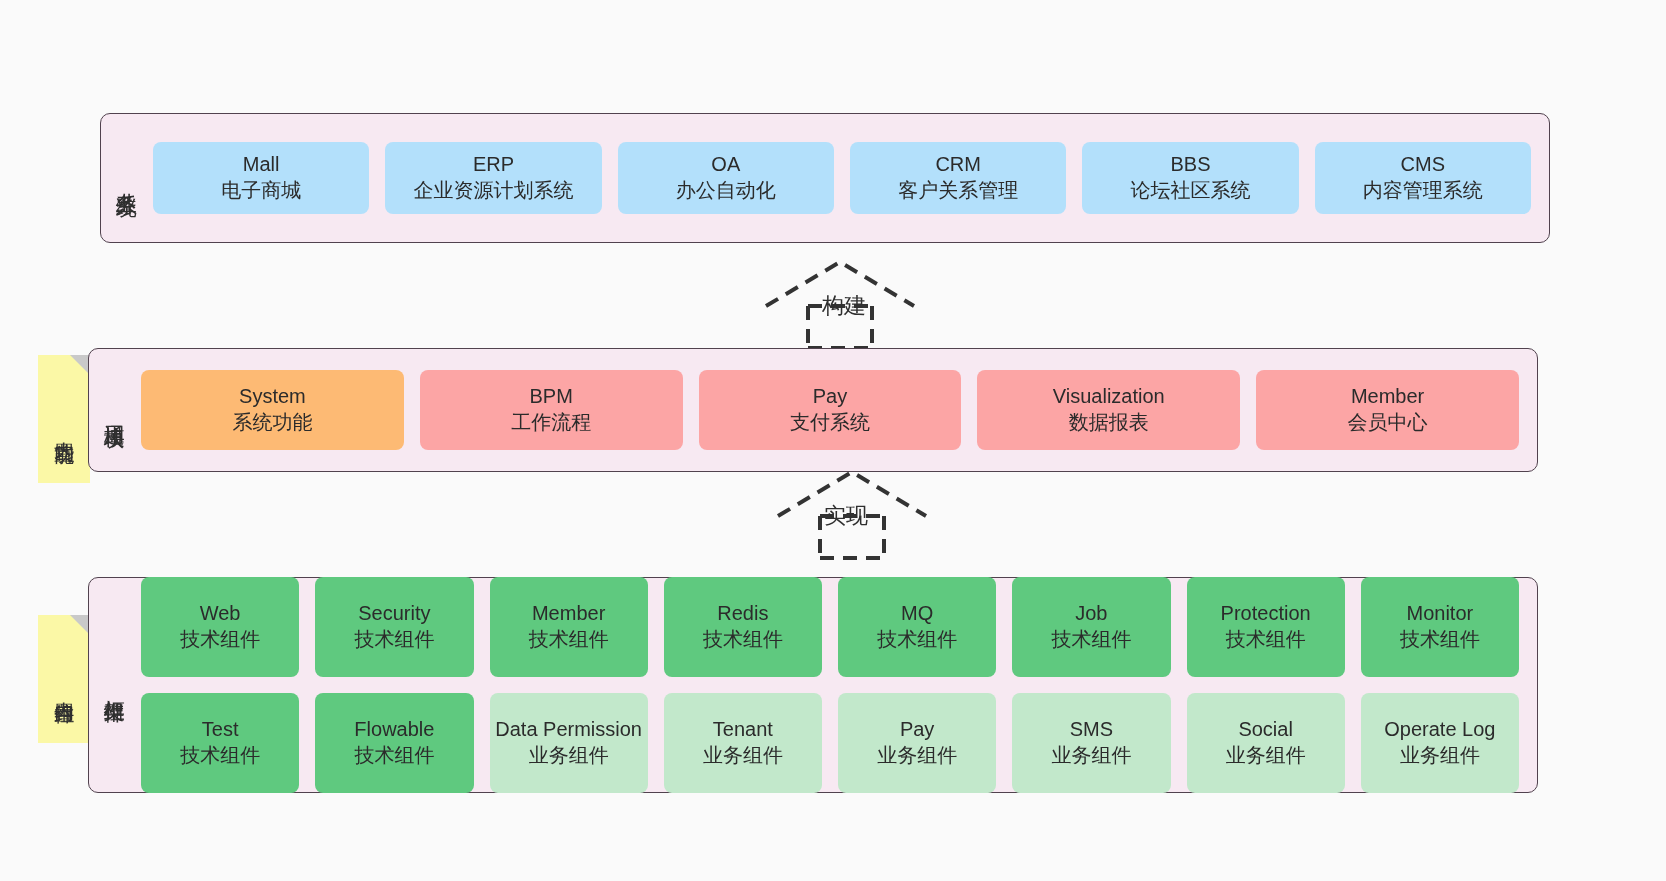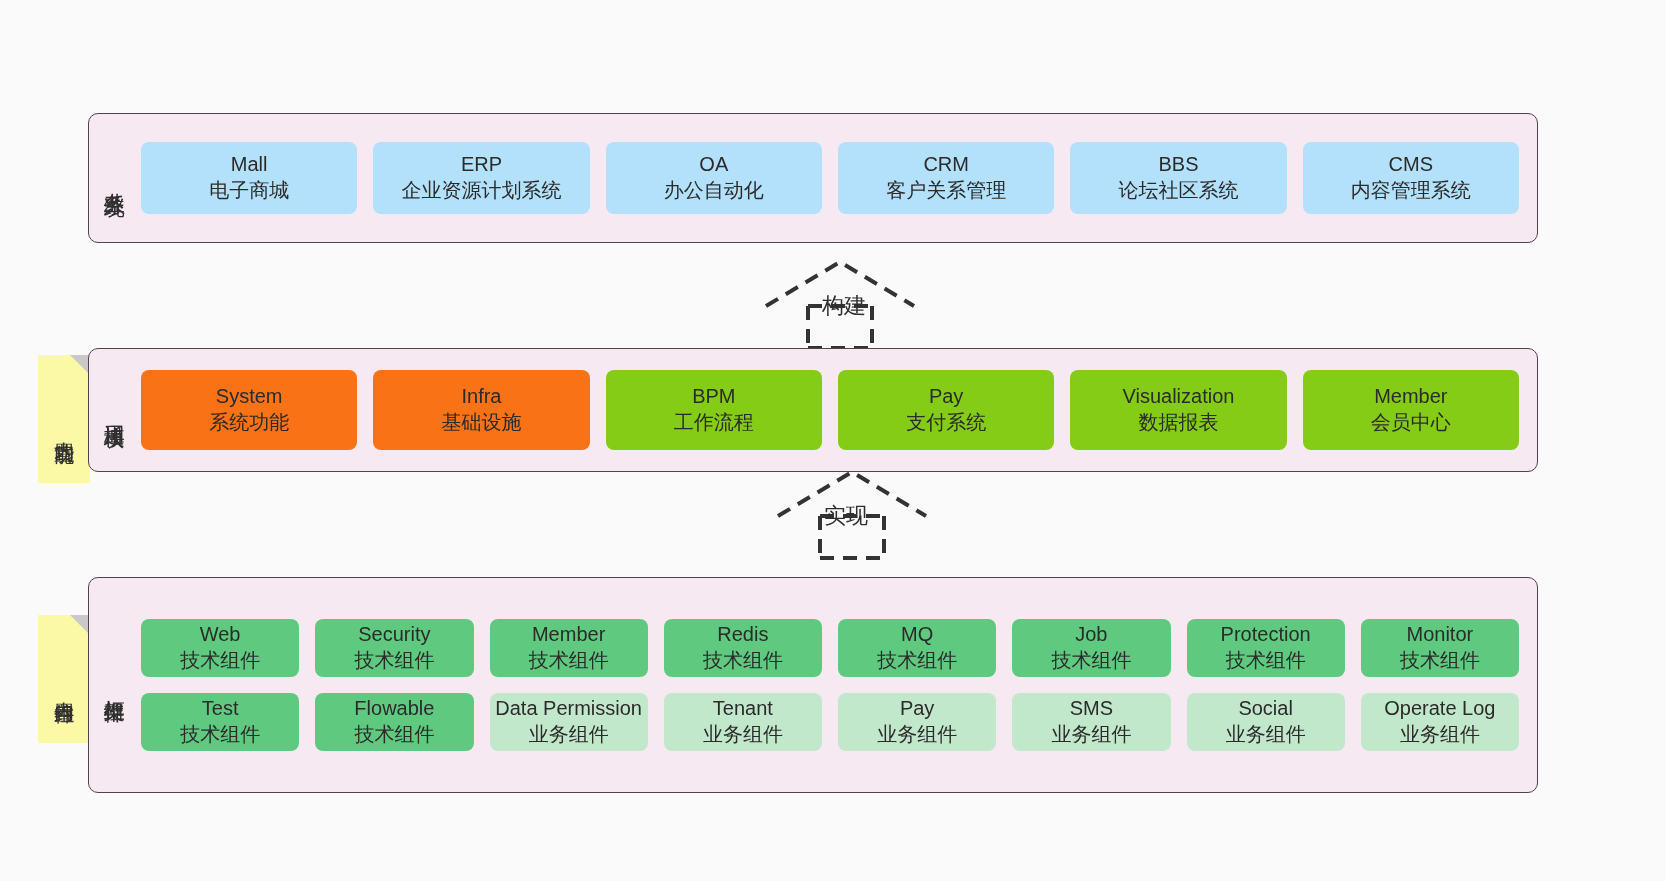--- a/index.html
+++ b/index.html
@@ -63,33 +63,33 @@
     font-size:20px;
     line-height:1.28;
     color:#2b2b2b;
     padding:6px 4px;
   }
   .card .en{display:block;}
   .card .cn{display:block;}
 
   
   .c-blue       {background:#b3e0fb;}
-  .c-red        {background:#f97316;}
-  .c-pink       {background:#84cc16;}
+  .c-red        {background:#fdba74;}
+  .c-pink       {background:#fca5a5;}
   .c-green      {background:#5fc97f;}
   .c-lightgreen {background:#c2e8cb;justify-content:center;}
 
   
-  #layer-business {left:88px; top:113px;  width:1450px; height:130px;}
+  #layer-business {left:100px; top:113px;  width:1450px; height:130px;}
   #layer-common   {left:88px; top:348px;  width:1450px; height:124px;}
   #layer-frame    {left:88px; top:577px;  width:1450px; height:216px;}
 
   #layer-business .row .card {height:72px;}
   #layer-common   .row .card {height:80px;}
-  #layer-frame    .row .card {height:58px;}
+  #layer-frame    .row .card {height:100px;}
   #layer-frame .layer-body{gap:16px;padding:12px 18px 12px 6px;}
 
   
   .note{
     position:absolute;
     box-sizing:border-box;
     width:52px;
     background:#fbf8a6;
     color:#2f2f2f;
     font-size:20px;
@@ -181,24 +181,20 @@
   </div>
 
   <div class="layer" id="layer-common">
     <div class="layer-title">通用模块</div>
     <div class="layer-body">
       <div class="row">
         <div class="card c-red">
           <span class="en">System</span>
           <span class="cn">系统功能</span>
         </div>
-        <div class="card c-red">
-          <span class="en">Infra</span>
-          <span class="cn">基础设施</span>
-        </div>
         <div class="card c-pink">
           <span class="en">BPM</span>
           <span class="cn">工作流程</span>
         </div>
         <div class="card c-pink">
           <span class="en">Pay</span>
           <span class="cn">支付系统</span>
         </div>
         <div class="card c-pink">
           <span class="en">Visualization</span>

